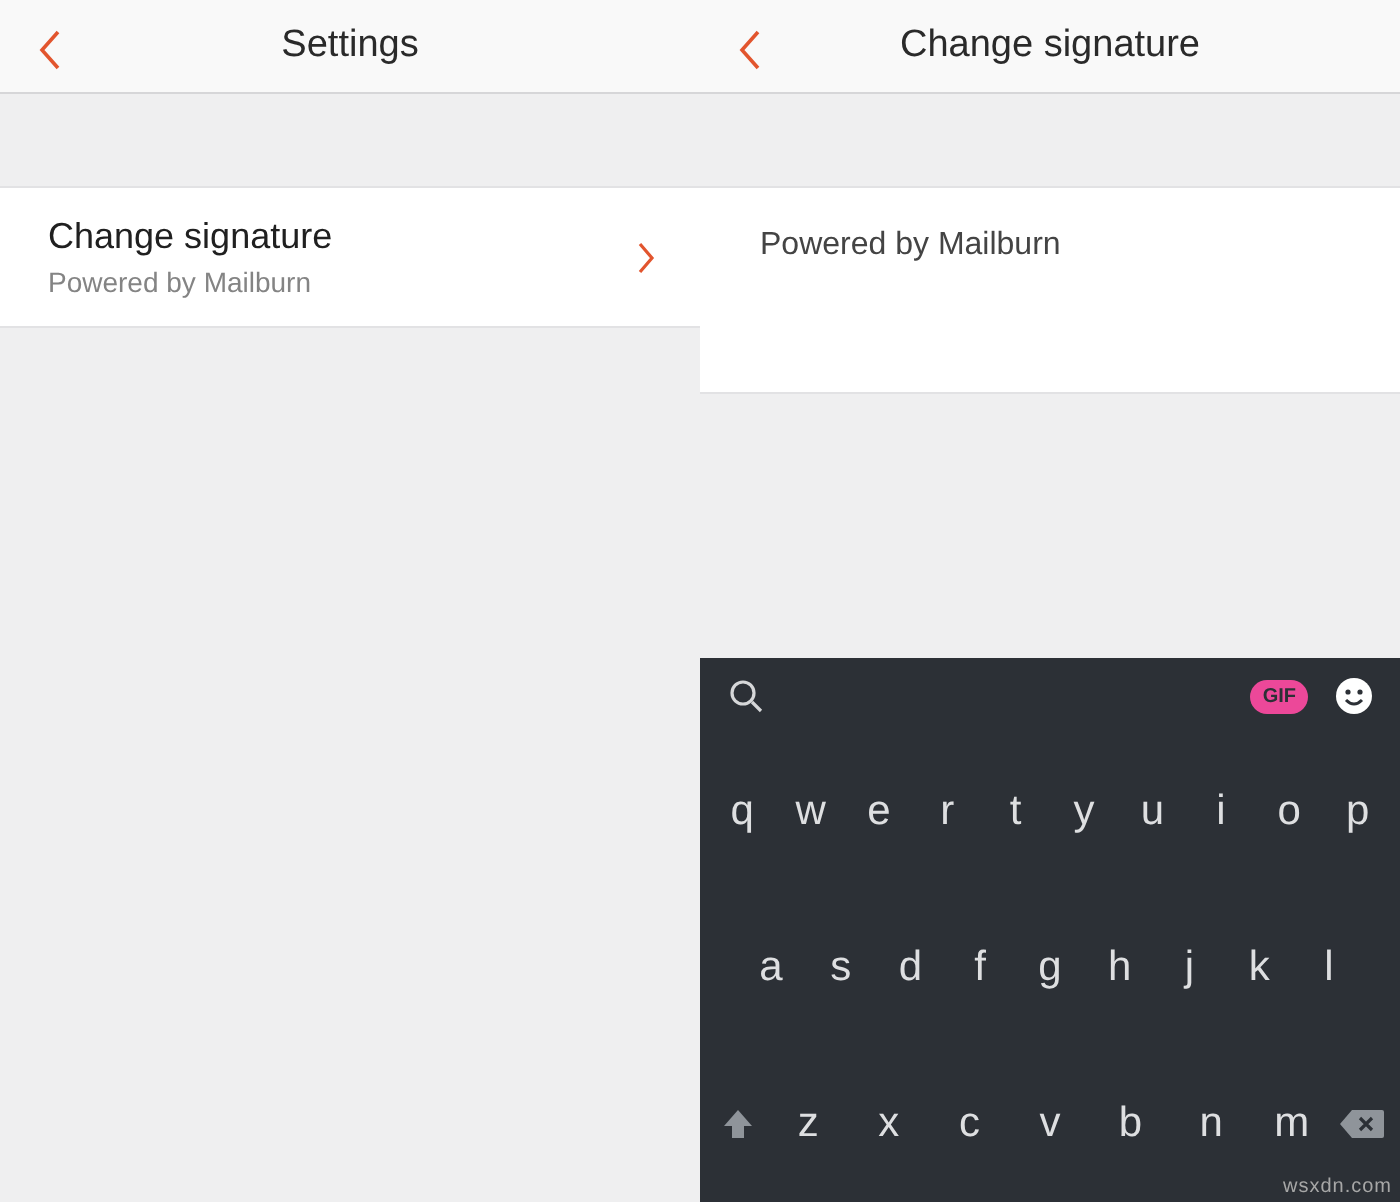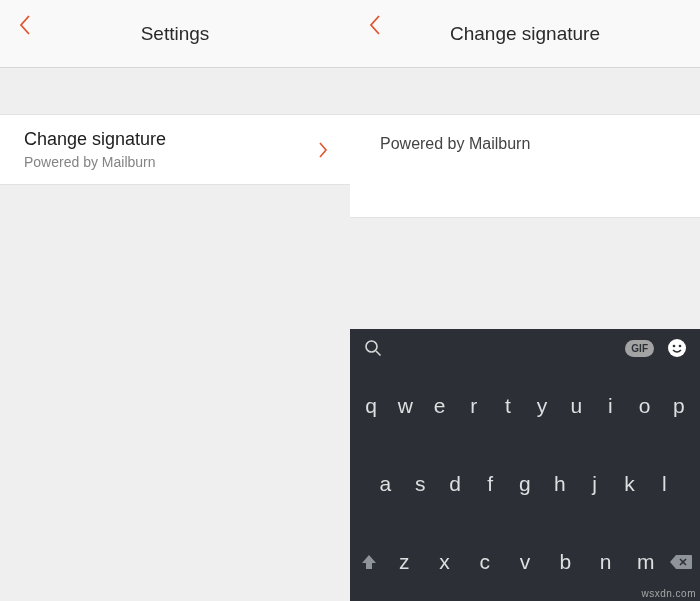--- a/index.html
+++ b/index.html
@@ -14,21 +14,21 @@
   }
   .pane {
     width: 350px;
     height: 601px;
     background: #efeff0;
     display: flex;
     flex-direction: column;
     position: relative;
   }
   .navbar {
-    height: 68px;
+    height: 47px;
     background: #f9f9f9;
     border-bottom: 1px solid #d6d6d8;
     display: flex;
     align-items: center;
     justify-content: center;
     position: relative;
   }
   .navbar .back {
     position: absolute;
     left: 14px;
@@ -74,21 +74,21 @@
   }
   .kbd-top {
     height:38px;
     display:flex;
     align-items:center;
     justify-content:space-between;
     padding:0 12px;
   }
   .kbd-top .right { display:flex; align-items:center; gap:12px;}
   .gif-badge {
-    background:#a3a3a3; color:#2c3036;
+    background:#ec4899; color:#2c3036;
     font-weight:700; font-size:10px;
     border-radius:10px;
     padding:3px 6px;
   }
   .krow { flex:1; display:flex; align-items:center; justify-content:space-around; padding:0 4px;}
   .krow.shrink { padding:0 18px; }
   .key { font-size:21px; font-weight:300; width:30px; text-align:center; }
   .key-wide { font-size:15px; font-weight:400; width:40px; text-align:center;}
   .lang { font-size:14px; color:#8b8f94; display:flex; align-items:center; gap:8px;}
   .tri { font-size:10px; color:#6c7075;}

